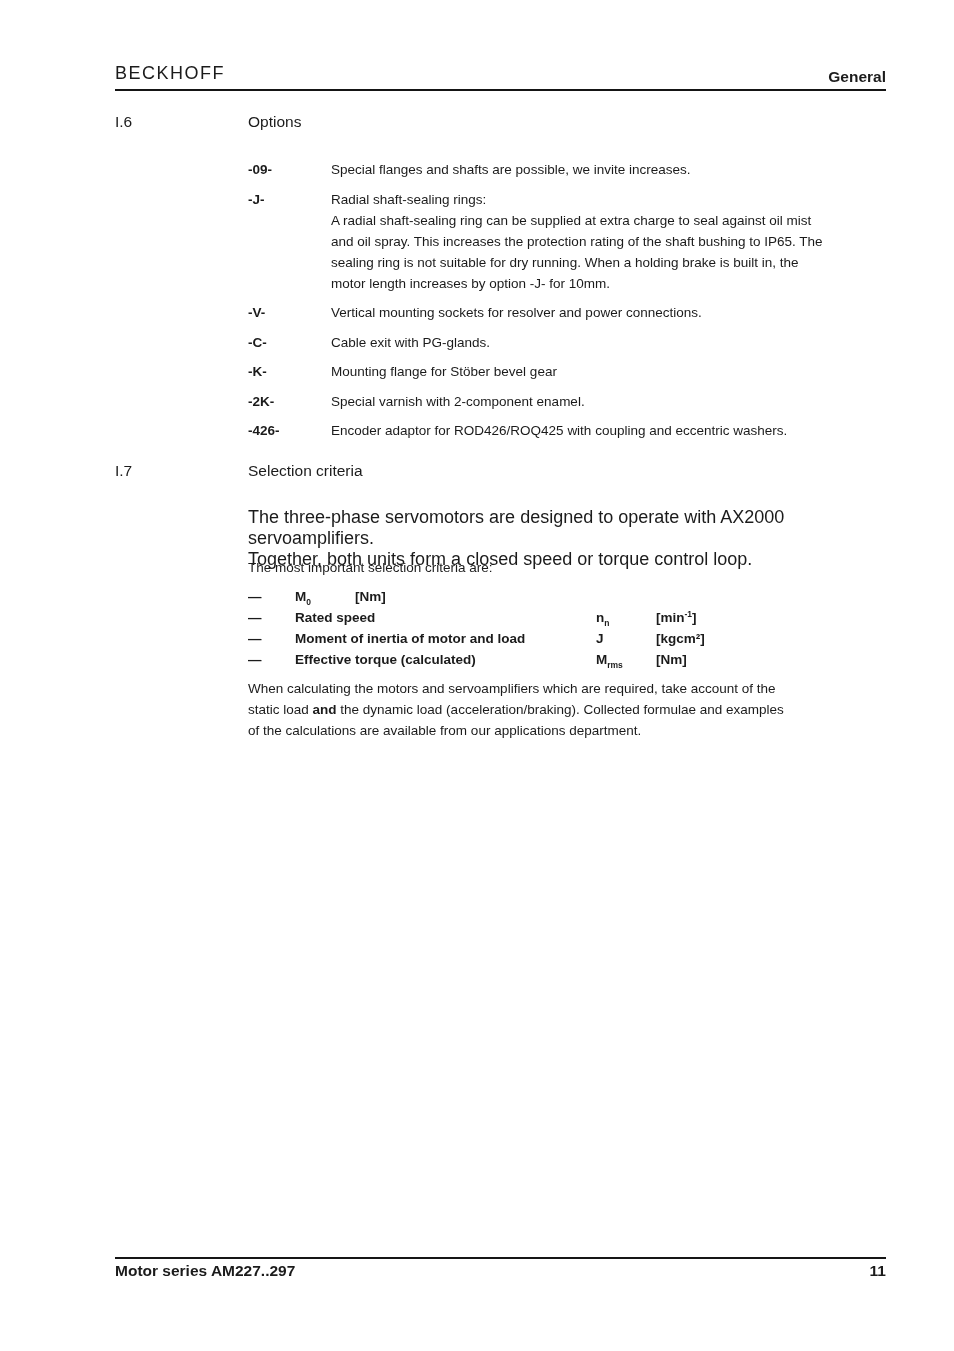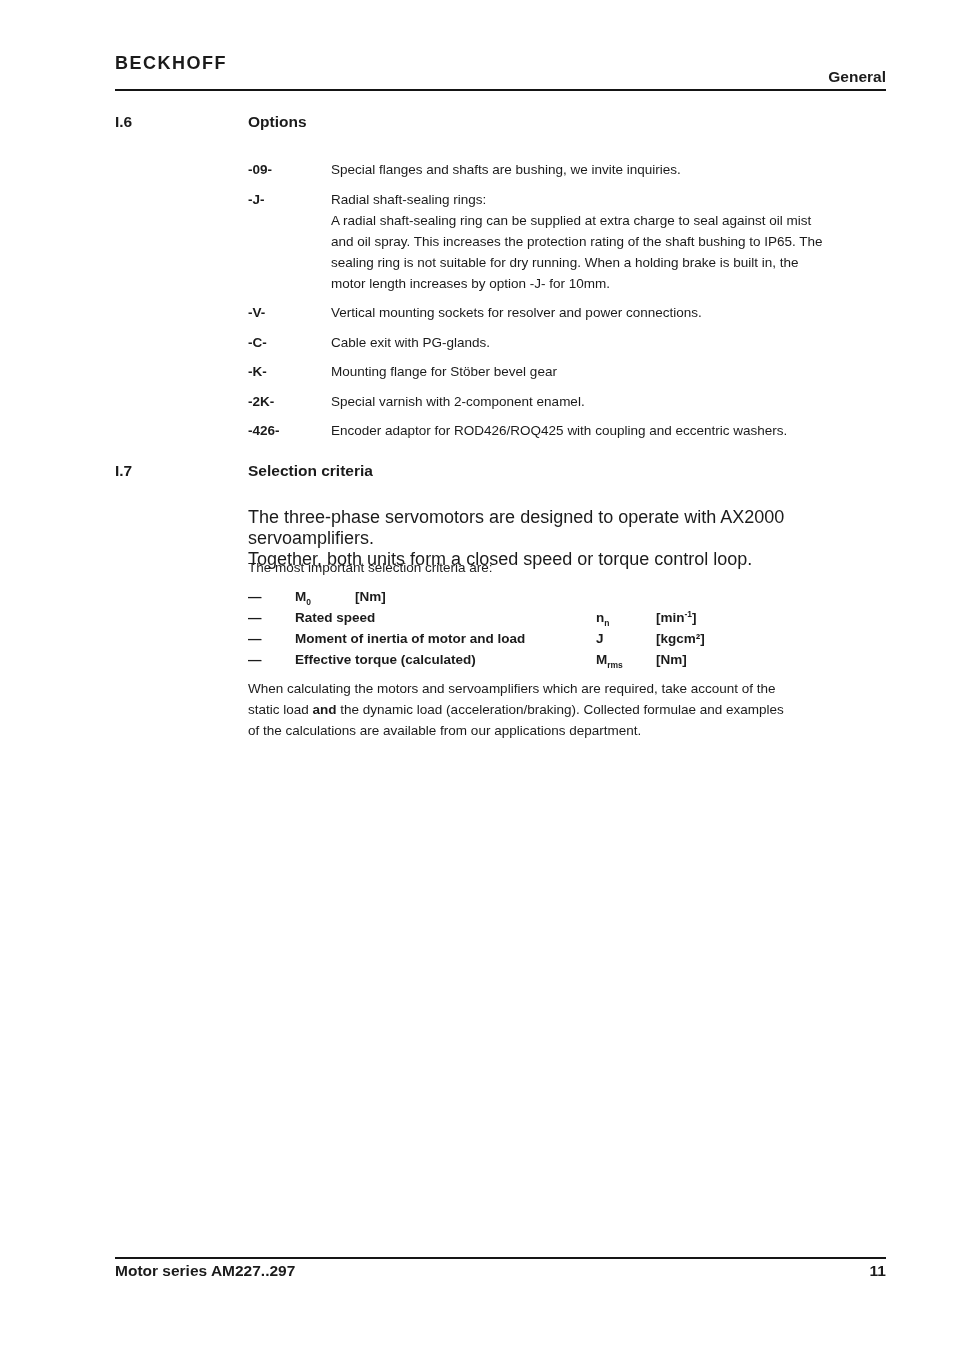--- a/index.html
+++ b/index.html
@@ -5,28 +5,28 @@
   html,body { margin:0; padding:0; background:#e8e8e8; }
   .page {
     position:relative; width:954px; height:1351px; margin:0 auto;
     background:#ffffff; overflow:hidden;
     font-family:"Liberation Sans", sans-serif; color:#1b1b1b;
   }
   .content { position:absolute; left:115px; top:0; width:771px; height:1351px; }
 
   
   .header { position:absolute; top:60px; left:0; width:100%; height:28px; }
-  .brand { position:absolute; left:0; bottom:14px; font-size:18px; font-weight:700; letter-spacing:1.5px; }
+  .brand { position:absolute; left:0; bottom:4px; font-size:18px; font-weight:400; letter-spacing:1.5px; }
   .date  { position:absolute; left:0; right:0; bottom:6px; text-align:center; font-size:11.5px; }
   .head-section { position:absolute; right:0; bottom:2px; font-size:15.5px; font-weight:700; }
   .rule-top    { position:absolute; top:89px;   left:0; width:100%; border-top:2px solid #151515; }
   .rule-bottom { position:absolute; top:1257px; left:0; width:100%; border-top:2px solid #151515; }
 
   
-  .sec-heading { position:absolute; left:0; font-size:15.5px; font-weight:700; }
+  .sec-heading { position:absolute; left:0; font-size:15.5px; font-weight:400; }
   #h-i6 { top:113px; }
   #h-i7 { top:462px; }
   .sec-num { display:inline-block; width:133px; }
 
   
   .options { position:absolute; left:133px; top:159px; width:640px; }
   .opt-row { display:flex; margin-bottom:8.5px; font-size:13.5px; line-height:21px;gap:36px; }
   .opt-tag { flex:0 0 47px; font-weight:700; }
   .opt-text { flex:1; white-space:pre-line; }
 
@@ -62,21 +62,21 @@
     </div>
     <div class="rule-top"></div>
 
     <div class="sec-heading" id="h-i6">
       <span class="sec-num">I.6</span><span class="sec-title">Options</span>
     </div>
 
     <div class="options">
       <div class="opt-row">
         <span class="opt-tag">-09-</span>
-        <div class="opt-text">Special flanges and shafts are bushing, we invite inquiries.</div>
+        <div class="opt-text">Special flanges and shafts are possible, we invite increases.</div>
       </div>
       <div class="opt-row">
         <span class="opt-tag">-J-</span>
         <div class="opt-text">Radial shaft-sealing rings:
 A radial shaft-sealing ring can be supplied at extra charge to seal against oil mist
 and oil spray. This increases the protection rating of the shaft bushing to IP65. The
 sealing ring is not suitable for dry running. When a holding brake is built in, the
 motor length increases by option -J- for 10mm.</div>
       </div>
       <div class="opt-row">

